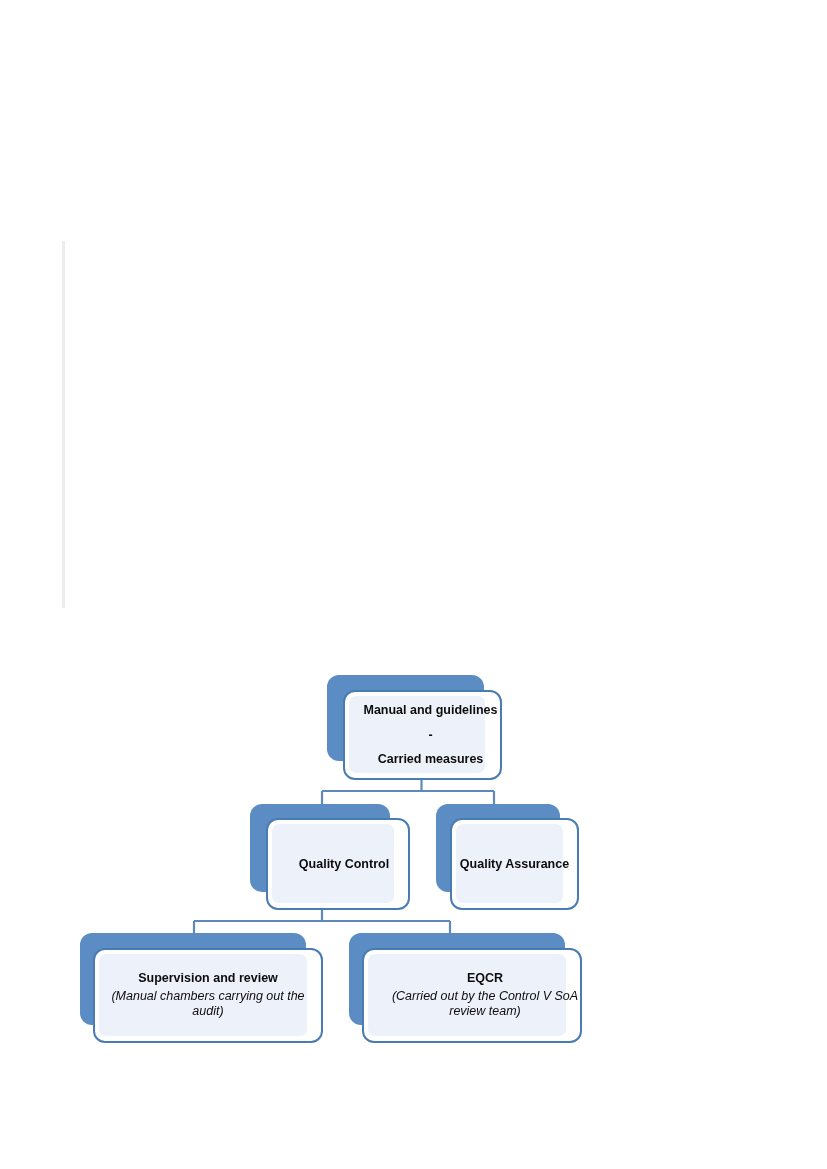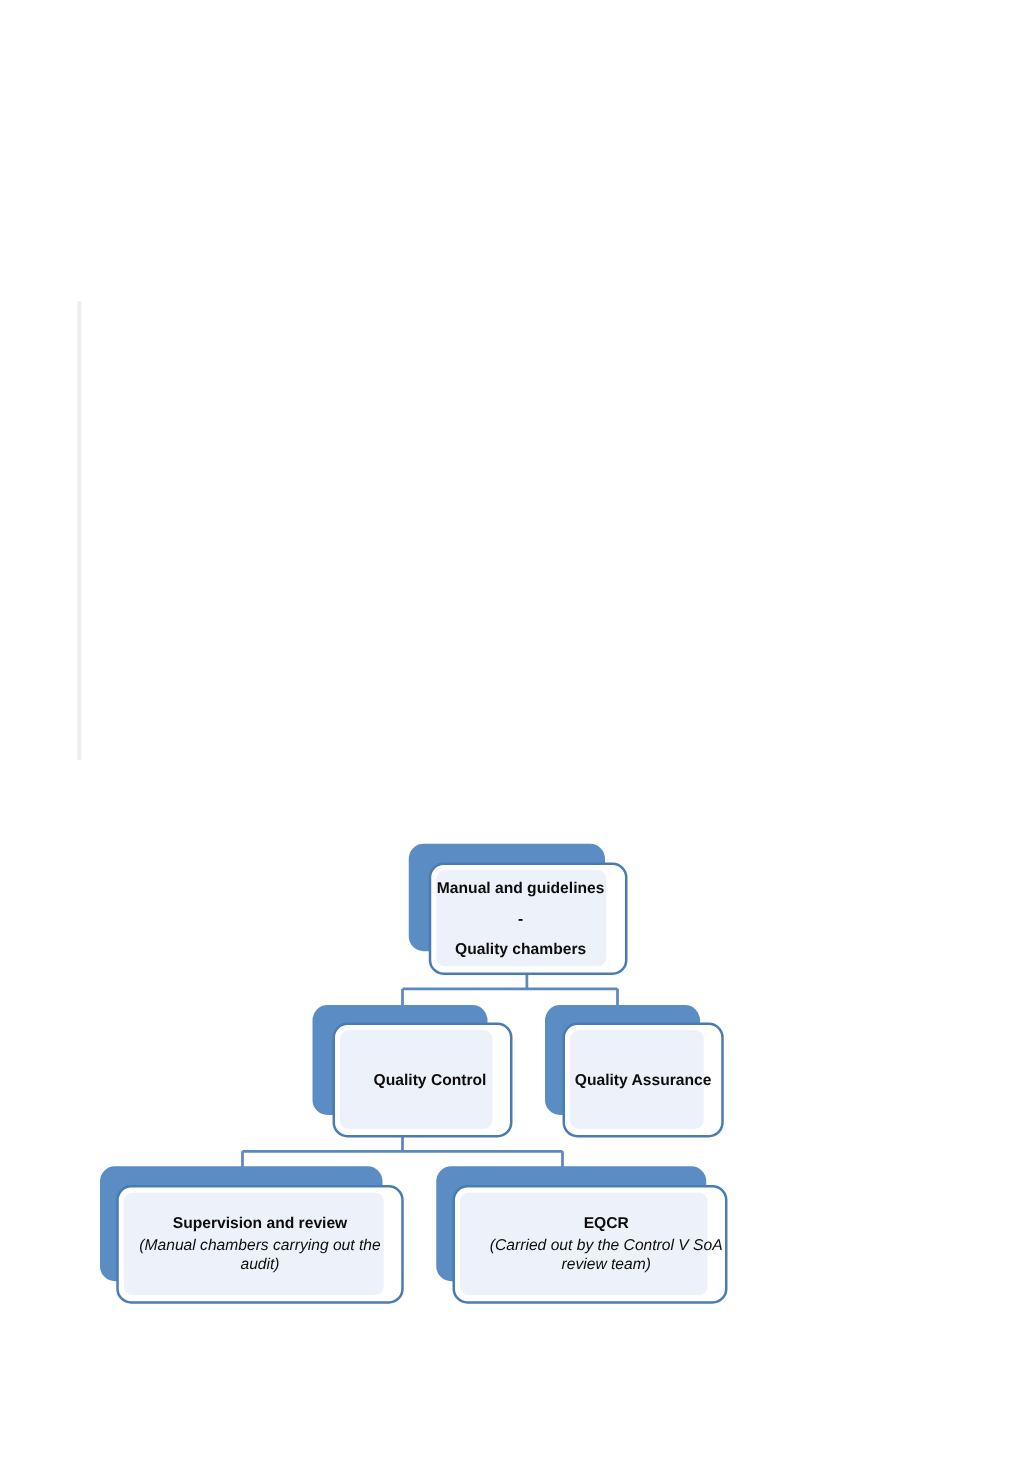--- a/index.html
+++ b/index.html
@@ -101,21 +101,21 @@
     line-height: 1.25;
     margin-top: 3px;
   }
 
   
   
   #node-root            { left: 327px; top: 675px; width: 175px; height: 105px; }
   #node-root .shadow-rect { width: 157px; height: 86px; }
   #node-root .frame-rect  { left: 16px; top: 15px; width: 159px; height: 90px; }
   #node-root .fill-rect   { left: 22px; top: 21px; width: 136px; height: 77px; }
-  #node-root .node-text   { left: 10px; top: 15px; width: 159px; height: 90px; }
+  #node-root .node-text   { left: 24px; top: 15px; width: 159px; height: 90px; }
 
   
   #node-qc              { left: 250px; top: 804px; width: 160px; height: 106px; }
   #node-qc .shadow-rect   { width: 140px; height: 88px; }
   #node-qc .frame-rect    { left: 16px; top: 14px; width: 144px; height: 92px; }
   #node-qc .fill-rect     { left: 22px; top: 20px; width: 122px; height: 79px; }
   #node-qc .node-text     { left: 16px; top: 14px; width: 144px; height: 92px; padding-left: 12px; }
 
   
   #node-qa              { left: 436px; top: 804px; width: 169px; height: 106px; }
@@ -168,21 +168,21 @@
     </g>
   </svg>
 
   <div class="node" id="node-root">
     <div class="shadow-rect"></div>
     <div class="frame-rect"></div>
     <div class="fill-rect"></div>
     <div class="node-text">
       <span class="node-title">Manual and guidelines</span>
       <span class="node-dash">-</span>
-      <span class="node-title">Quality chambers</span>
+      <span class="node-title">Carried measures</span>
     </div>
   </div>
 
   <div class="node" id="node-qc">
     <div class="shadow-rect"></div>
     <div class="frame-rect"></div>
     <div class="fill-rect"></div>
     <div class="node-text">
       <span class="node-title">Quality Control</span>
     </div>

